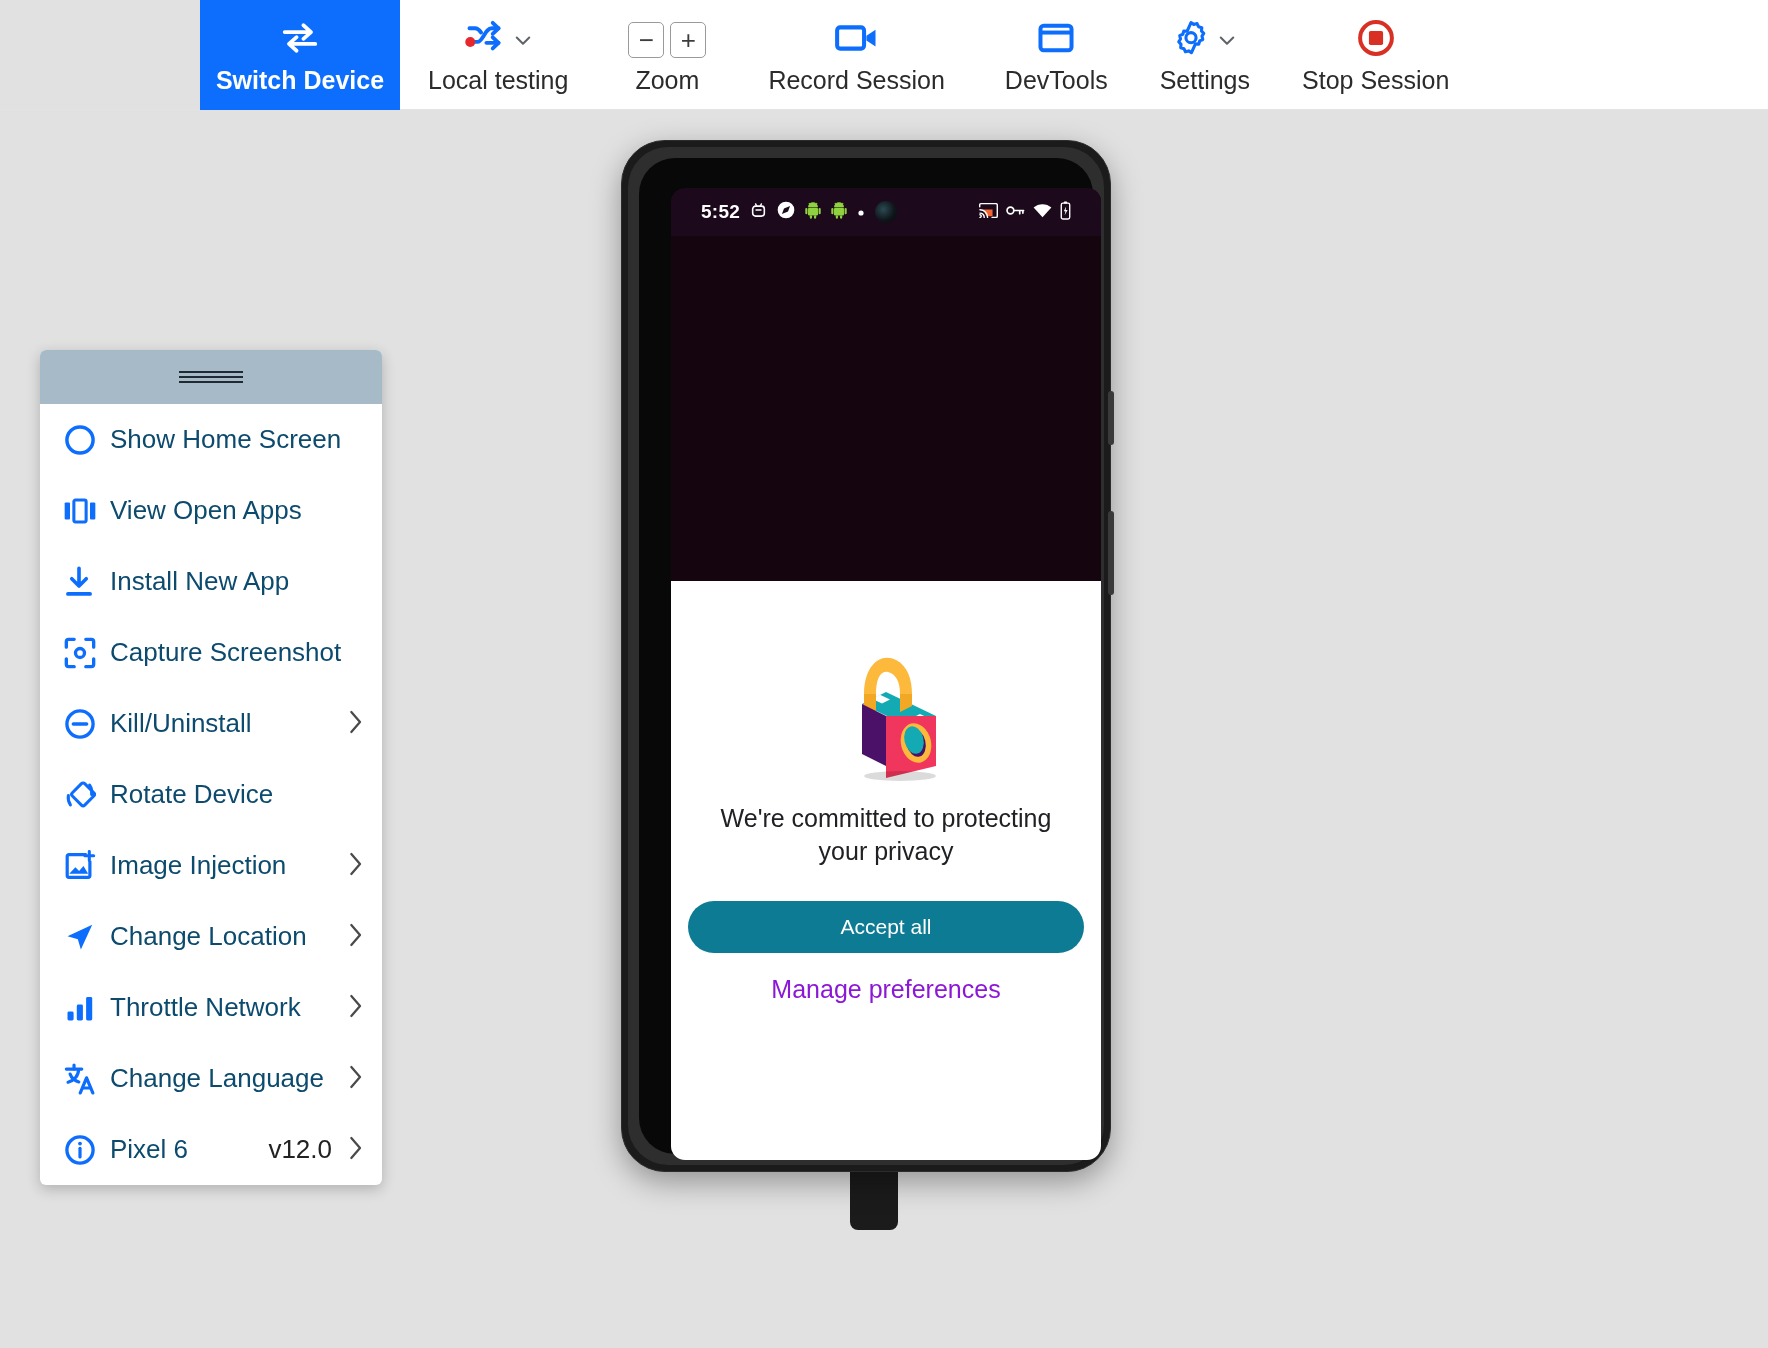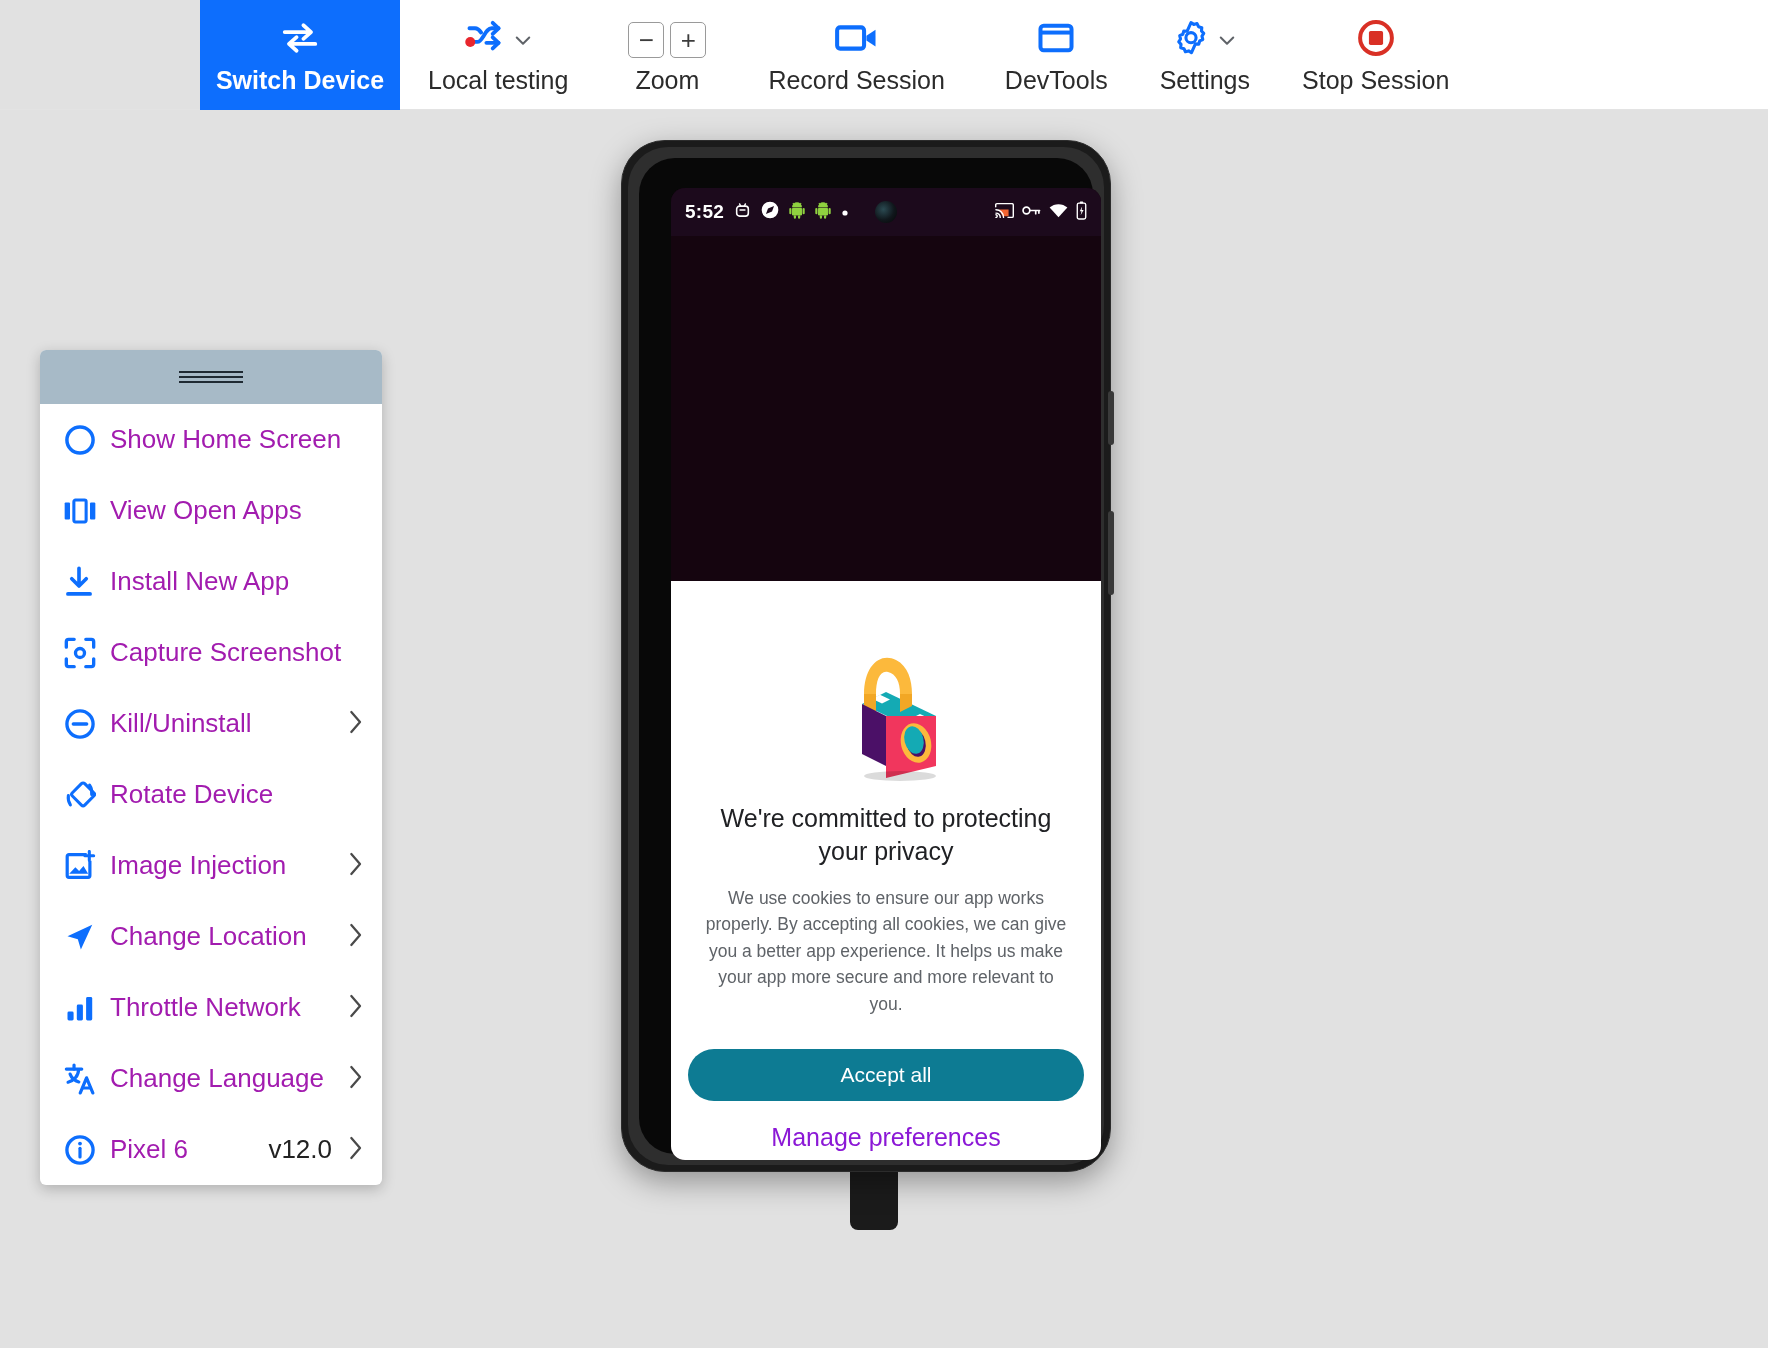--- a/index.html
+++ b/index.html
@@ -78,21 +78,21 @@
     height: 71px;
     padding: 0 18px 0 24px;
     cursor: pointer;
     gap: 0;
   }
   .menu-item .mi-icon {
     width: 46px; flex: 0 0 46px;
     display: flex; align-items: center; justify-content: flex-start;
   }
   .menu-item .mi-label {
-    font-size: 26px; color: #a21caf; flex: 1 1 auto;
+    font-size: 26px; color: #0c4a6e; flex: 1 1 auto;
     white-space: nowrap;
   }
   .menu-item .mi-value {
     font-size: 26px; color: #222222; margin-right: 16px;
   }
   .menu-item .mi-chevron { width: 16px; flex: 0 0 16px; }
 
   
   #phone {
     position: absolute; left: 621px; top: 140px;
@@ -133,21 +133,21 @@
   #phone-stand {
     position: absolute; left: 229px; top: 1030px;
     width: 48px; height: 60px; background: #1b1b1b; border-radius: 0 0 8px 8px;
   }
 
   
   #status-bar {
     position: relative; height: 48px;
     background: #1c0a1c;
     display: flex; align-items: center;
-    padding: 0 14px;
+    padding: 0 30px;
   }
   #status-left { display: flex; align-items: center; gap: 10px; }
   #status-time { color: #ffffff; font-size: 19px; font-weight: bold; letter-spacing: .3px; }
   #status-right { margin-left: auto; display: flex; align-items: center; gap: 8px; }
   #camera-dot {
     position: absolute; left: 50%; top: 50%;
     transform: translate(-50%, -50%);
     width: 22px; height: 22px; border-radius: 50%;
     background: radial-gradient(circle at 38% 38%, #2b4a52 0%, #10171c 55%, #050505 100%);
   }
@@ -562,21 +562,20 @@
 
                 <ellipse cx="104" cy="111" rx="15" ry="20" transform="rotate(-14 104 111)" fill="#fcb93c"></ellipse>
                 <ellipse cx="104" cy="111" rx="9.5" ry="14" transform="rotate(-14 104 111)" fill="#4b1067"></ellipse>
                 <ellipse cx="102" cy="108" rx="9.5" ry="14" transform="rotate(-14 102 108)" fill="#14aab4"></ellipse>
 
                 <ellipse cx="88" cy="144" rx="36" ry="5" fill="#000000" opacity="0.14"></ellipse>
               </svg>
             </div>
 
             <div id="cookie-title">We're committed to protecting your privacy</div>
-            <div id="cookie-body">We use cookies to ensure our app works properly. By accepting all cookies, we can give you a better app experience. It helps us make your app more secure and more relevant to you.</div>
 
             <button id="accept-all-btn">Accept all</button>
             <button id="manage-prefs-btn">Manage preferences</button>
           </div>
 
         </div>
       </div>
     </div>
   </div>
 </div>

